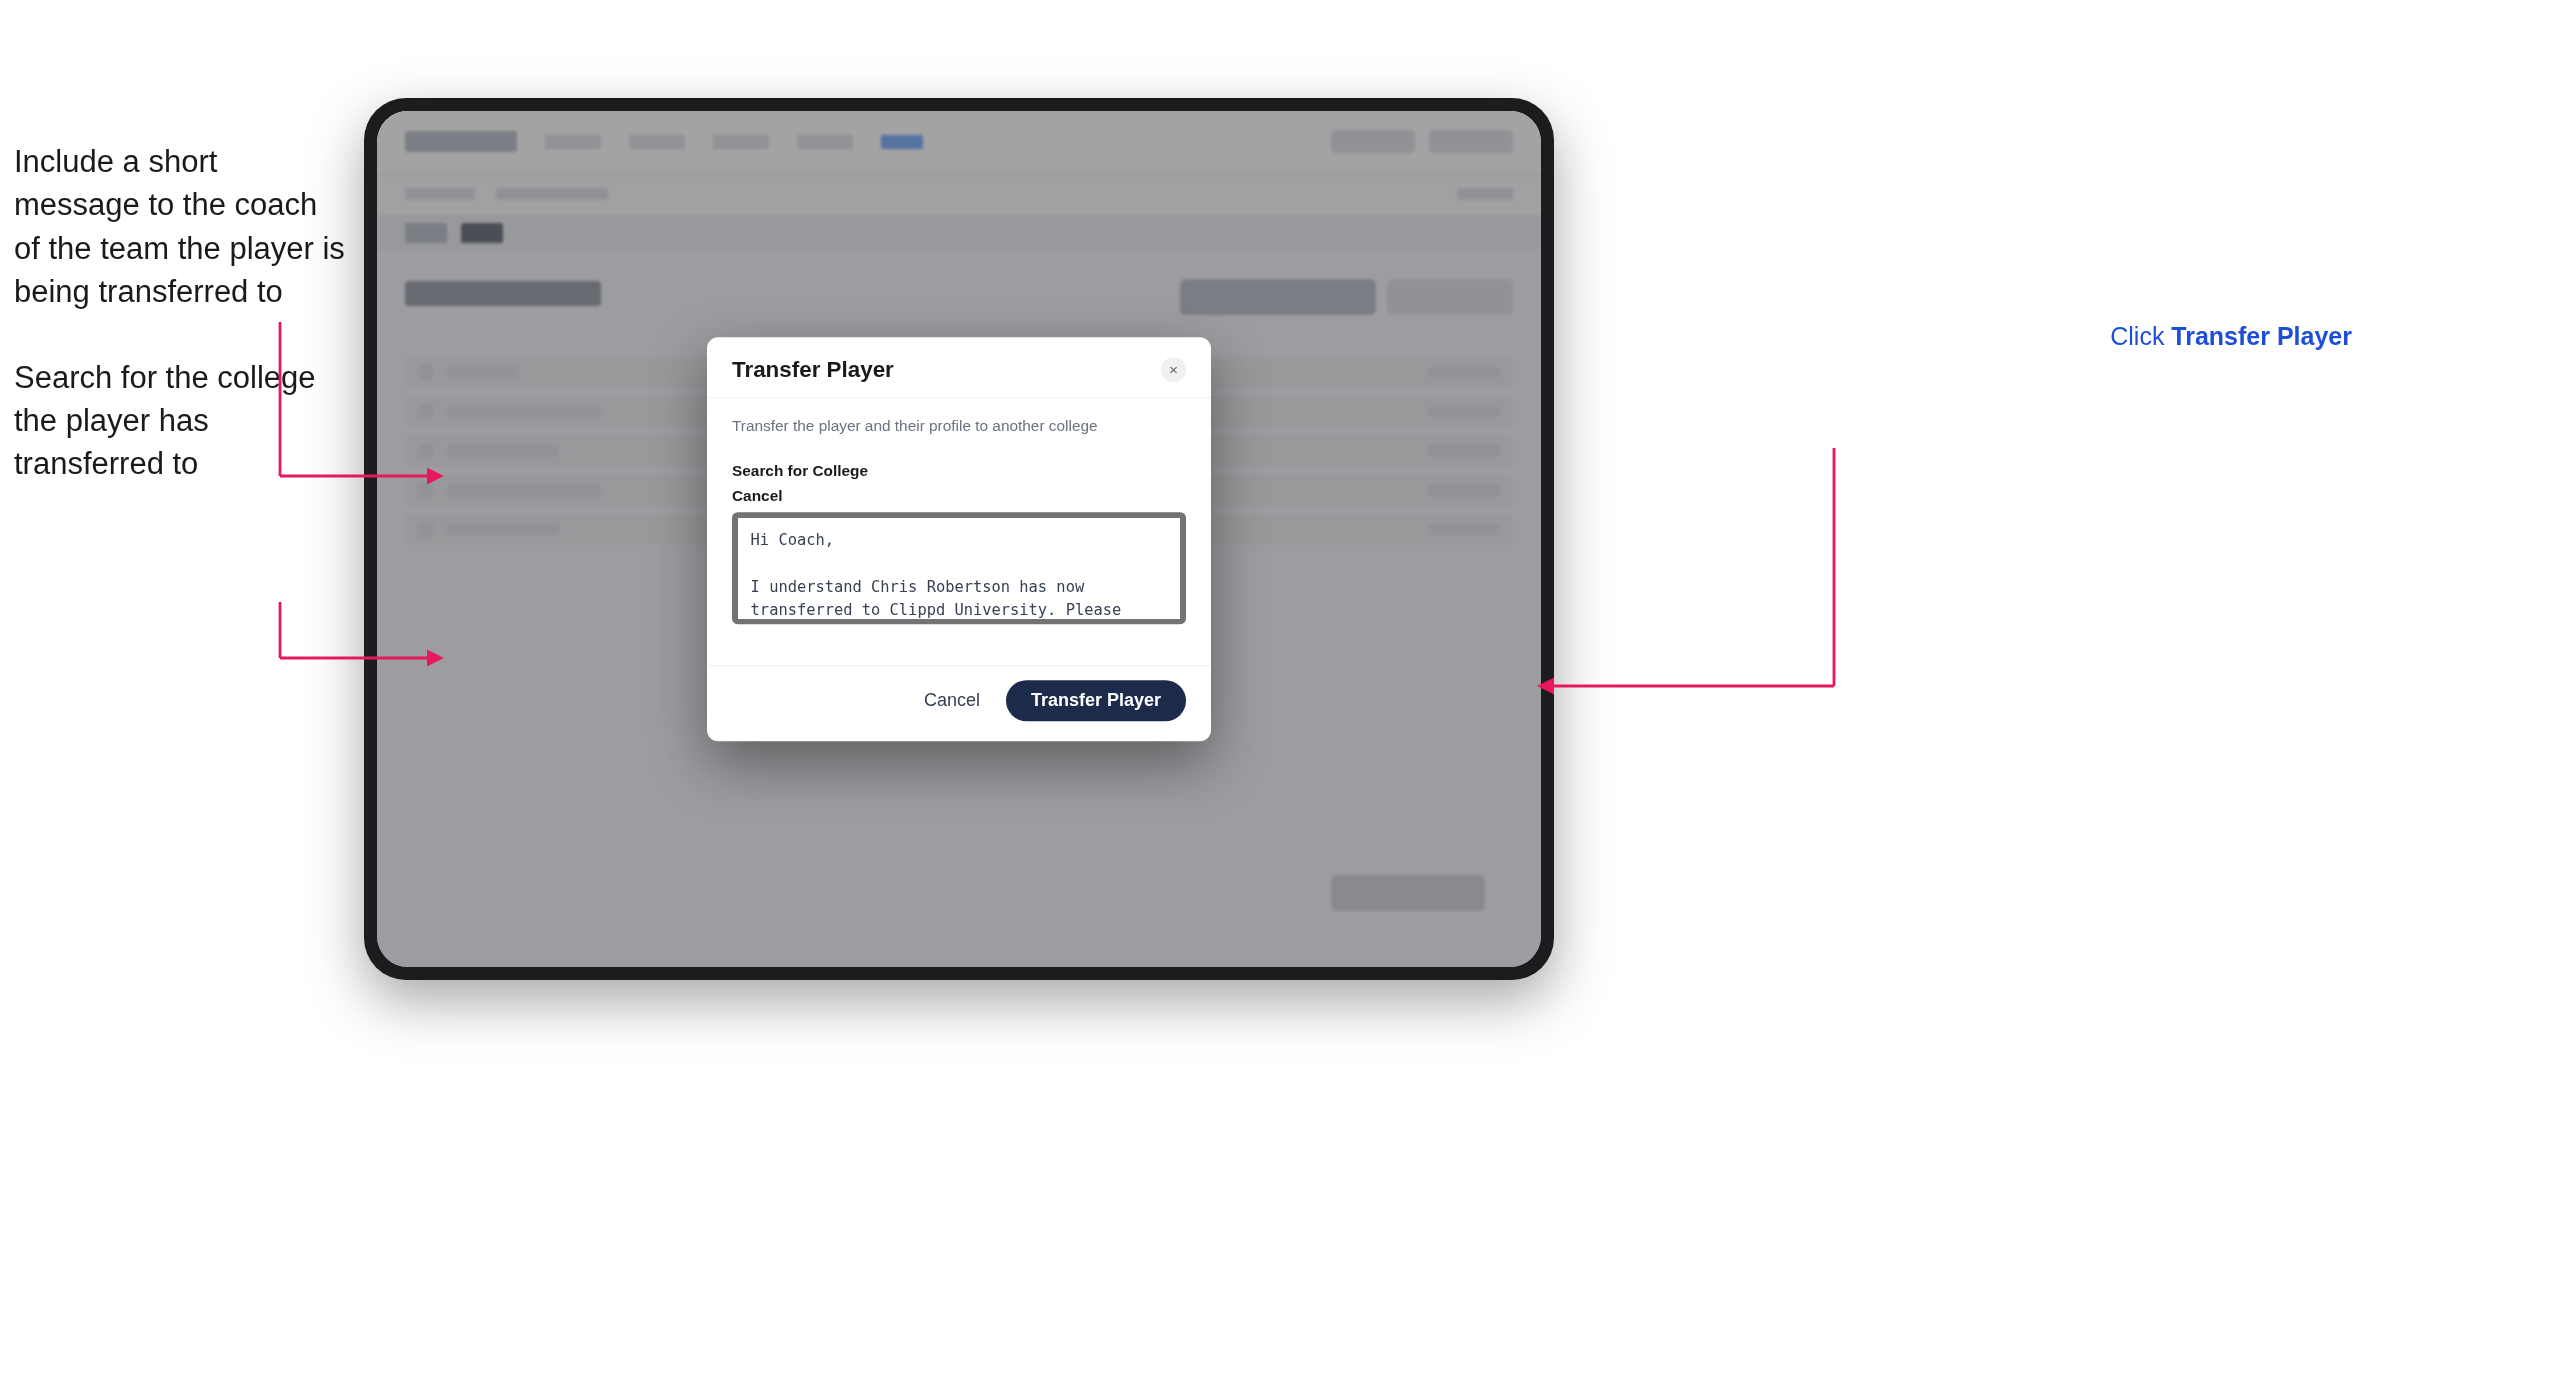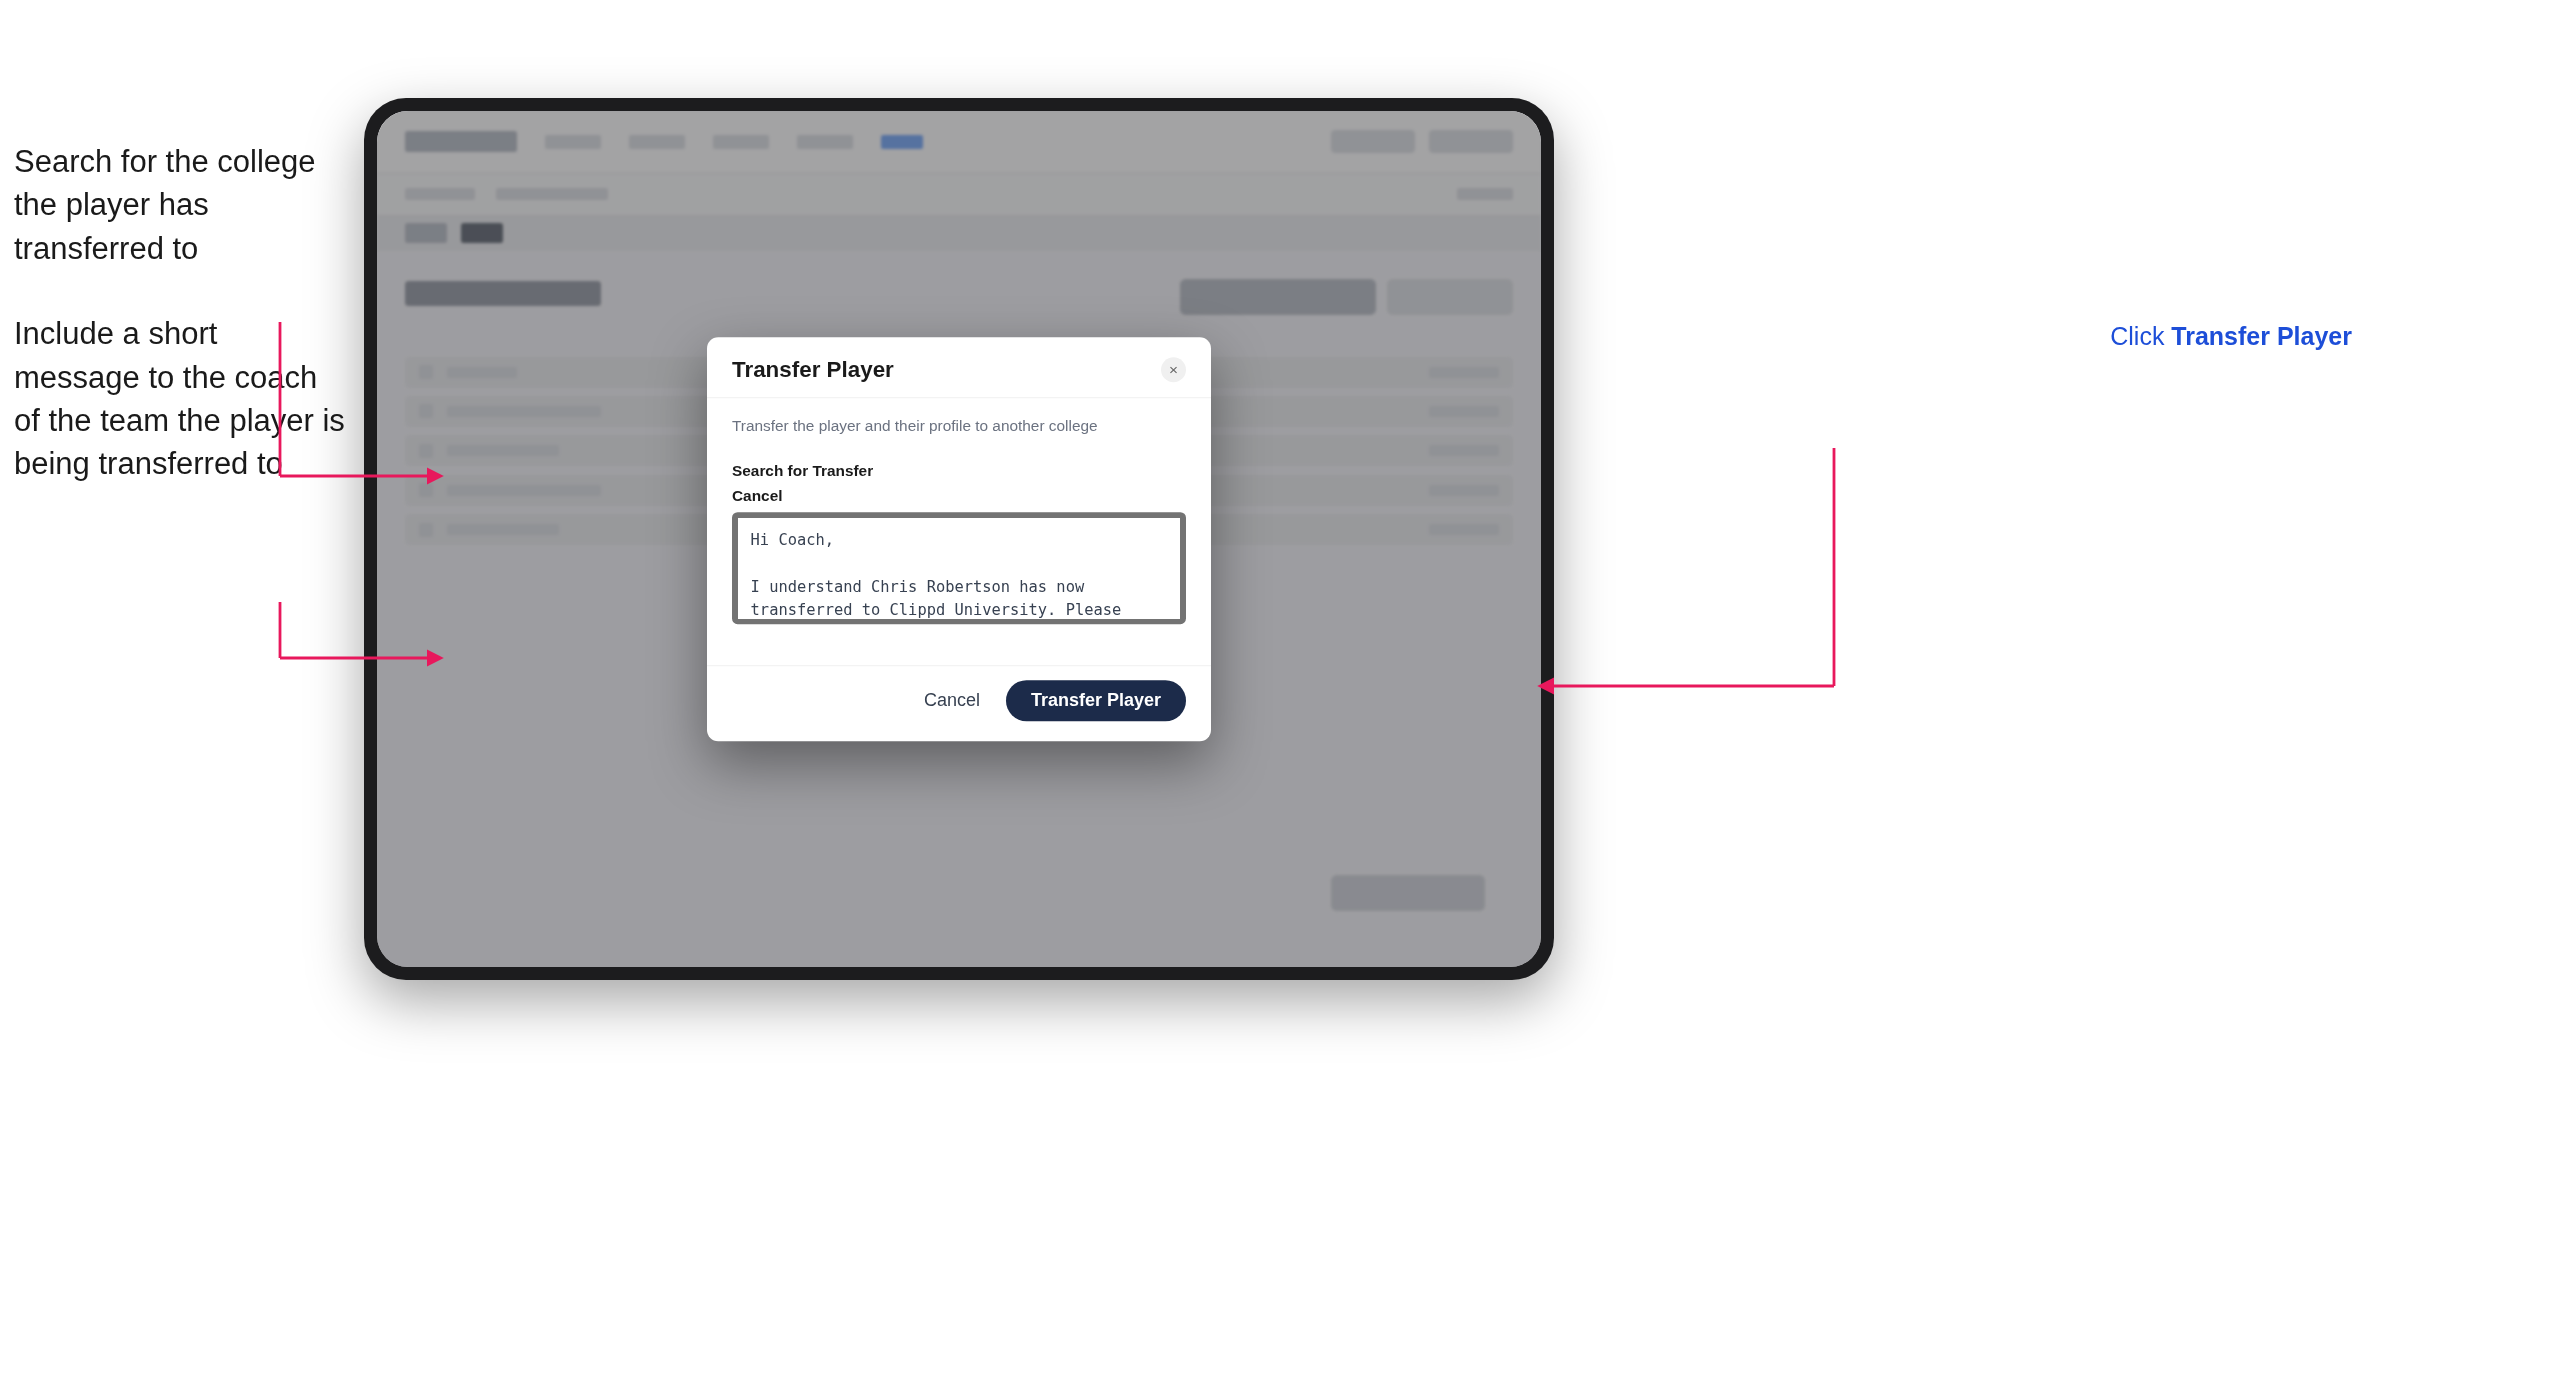--- a/index.html
+++ b/index.html
@@ -350,22 +350,22 @@
       height: 36px;
       background: #9ca3af;
       border-radius: 5.6px;
       opacity: 0.6;
     }
   </style>
 </head>
 <body>
 
 <div class="annotation-left">
+  <p class="annotation-text">Include a short message to the coach of the team the player is being transferred to</p>
   <p class="annotation-text">Search for the college the player has transferred to</p>
-  <p class="annotation-text">Include a short message to the coach of the team the player is being transferred to</p>
 </div>
 
 <div class="annotation-right">
   <span class="annotation-right-text">
     <span>Click </span><strong>Transfer Player</strong>
   </span>
 </div>
 
 <div class="tablet">
   <div class="tablet-screen">
@@ -450,21 +450,21 @@
 
     <div class="modal">
       <div class="modal-header">
         <span class="modal-title">Transfer Player</span>
         <div class="modal-close">
           <span>×</span>
         </div>
       </div>
       <div class="modal-body">
         <p class="modal-subtitle">Transfer the player and their profile to another college</p>
-        <label class="form-label">Search for Transfer</label>
+        <label class="form-label">Search for College</label>
         <label class="form-label">Cancel</label>
         <textarea class="form-textarea" style="">Hi Coach,
 
 I understand Chris Robertson has now transferred to Clippd University. Please accept this transfer request when you can.</textarea>
       </div>
       <div class="modal-footer">
         <button class="btn-cancel">Cancel</button>
         <button class="btn-transfer">Transfer Player</button>
       </div>
     </div>

